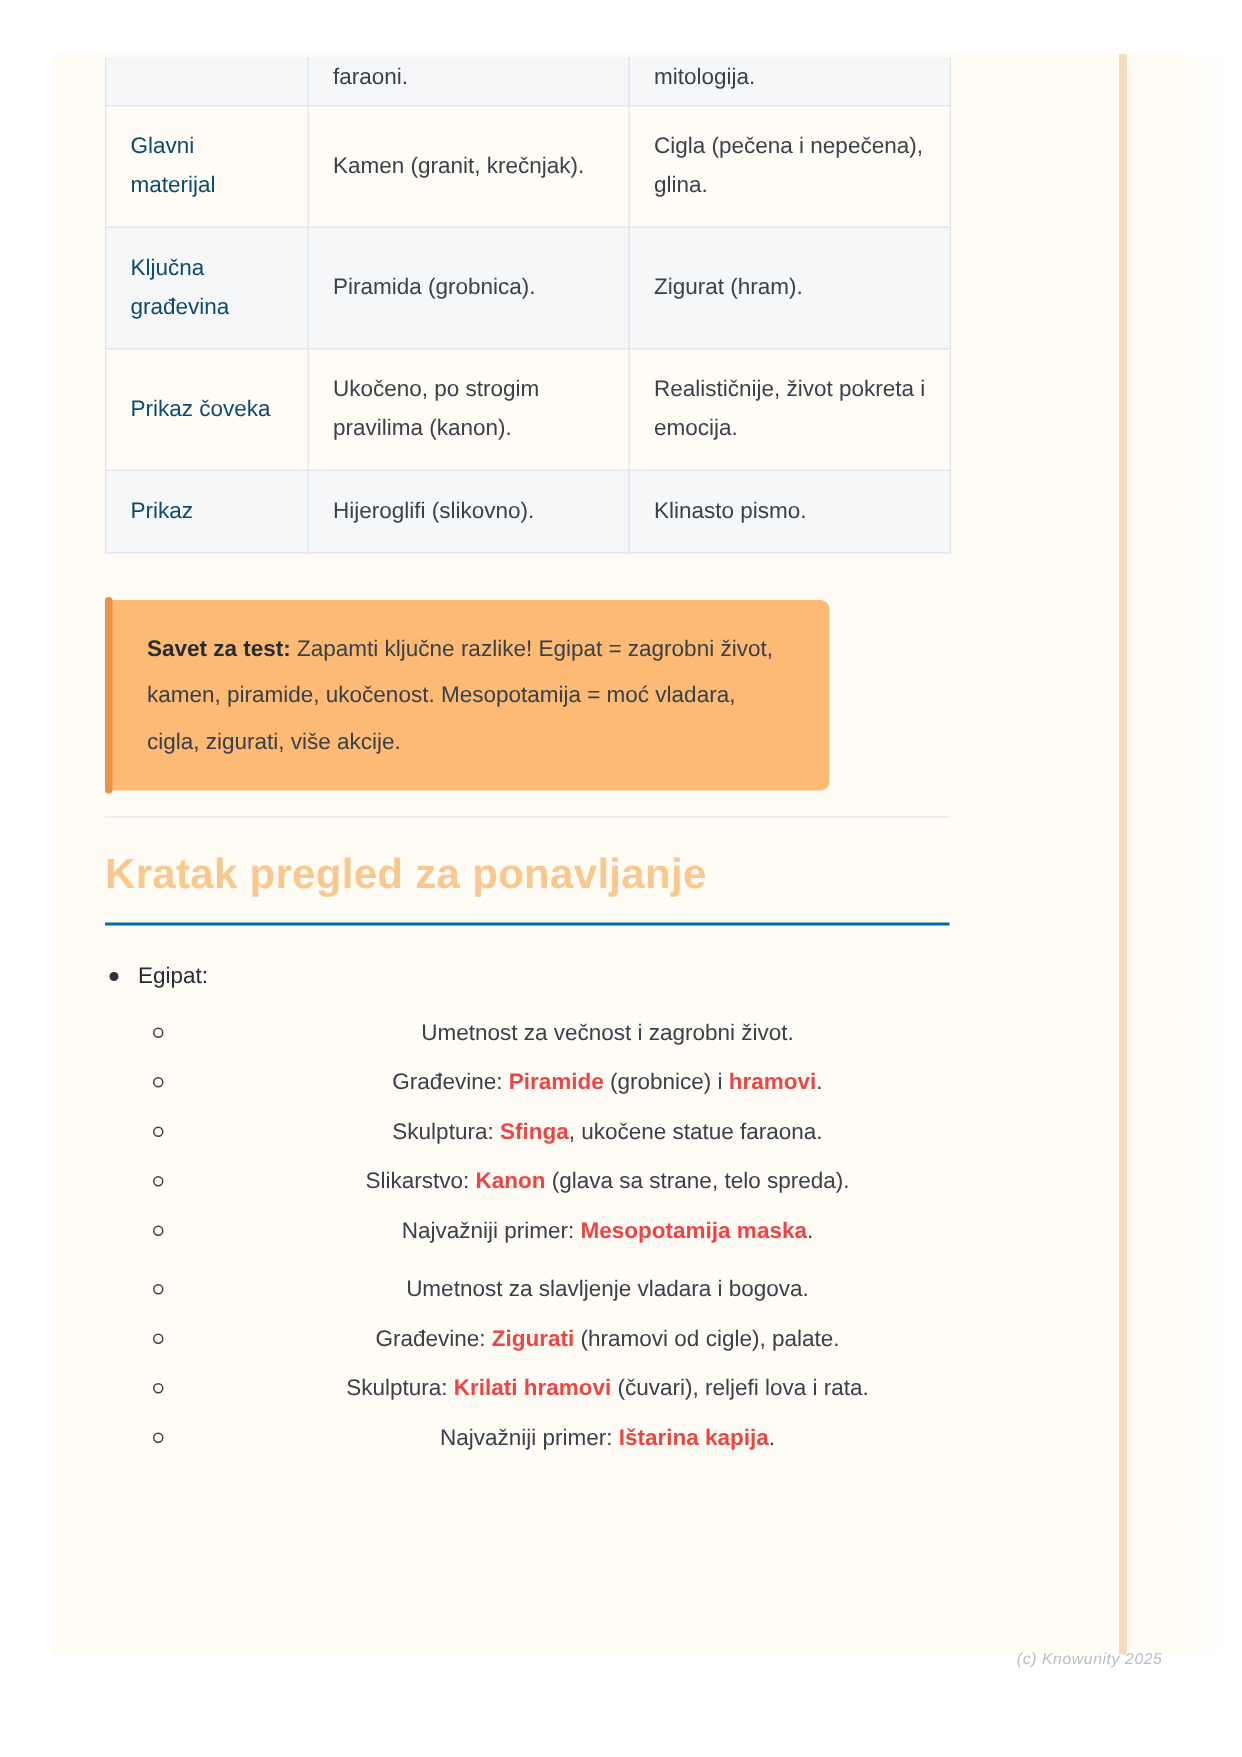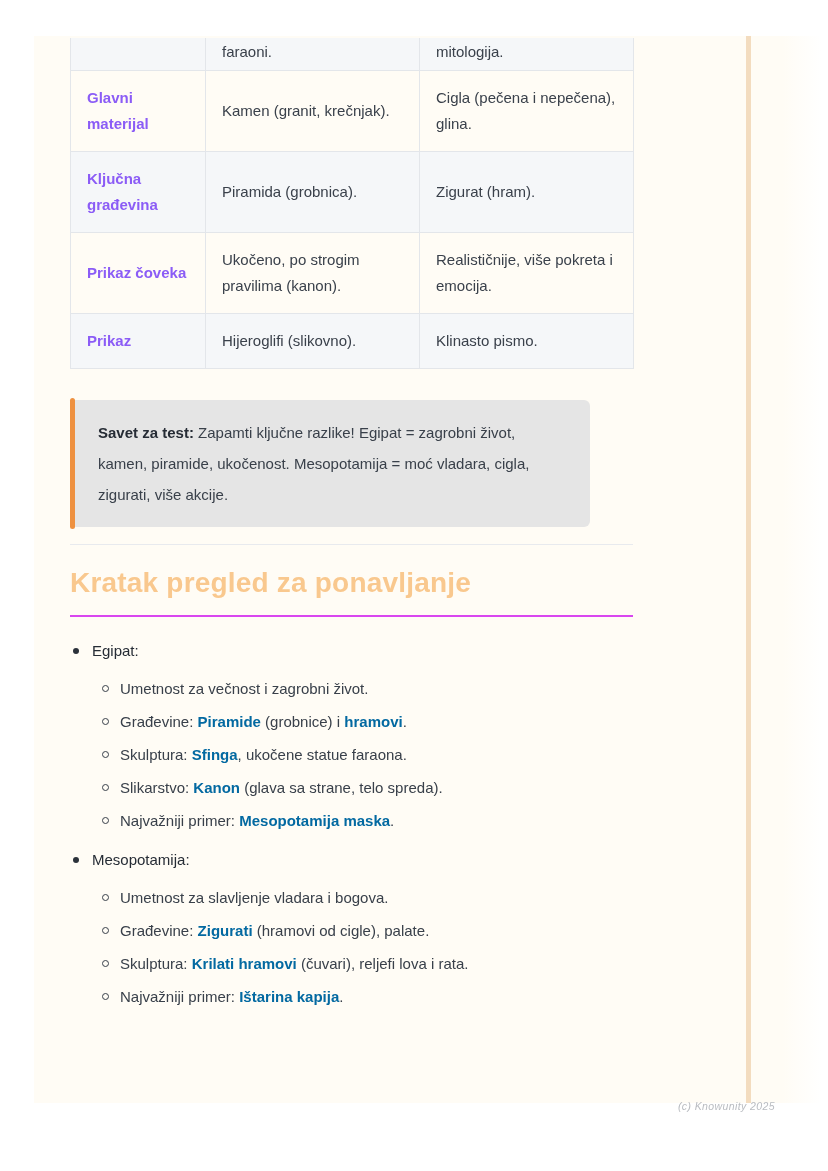--- a/index.html
+++ b/index.html
@@ -46,35 +46,35 @@
     padding-left: 41px;
   }
   table.cmp td {
     border: 1px solid #e3e6ea;
     padding: 14px 16px;
     line-height: 26px;
     vertical-align: middle;
     word-wrap: break-word;
   }
   table.cmp tr:nth-child(odd) td { background: #f5f7f9; }
-  table.cmp td.rowhead { font-weight: bold; color: #8b5cf6; }
+  table.cmp td.rowhead { font-weight: normal; color: #0c4a6e; }
   table.cmp tr.partial td {
     border-top: none;
     padding-top: 3px;
     padding-bottom: 8px;
     line-height: 21px;
   }
 
   
   .tip {
     position: absolute;
     left: 70px; top: 400px;
-    width: 520px;
+    width: 483px;
     box-sizing: border-box;
-    background: #e5e5e5;
+    background: #fdba74;
     border-radius: 6px;
     padding: 17px 26px 17px 28px;
     font-size: 15px;
     line-height: 31px;
     color: #39404a;
   }
   .tip-bar {
     position: absolute;
     left: 0; top: -2px; bottom: -2px;
     width: 5px;
@@ -93,21 +93,21 @@
   .section-title {
     position: absolute;
     left: 70px; top: 566px;
     width: 563px;
     margin: 0;
     font-size: 28px;
     font-weight: bold;
     color: #f9c88e;
     line-height: 34px;
     padding-bottom: 15px;
-    border-bottom: 2px solid #d946ef;
+    border-bottom: 2px solid #0369a1;
     letter-spacing: 0.2px;
   }
 
   
   .lists {
     position: absolute;
     left: 70px; top: 640px;
     width: 620px;
     font-size: 15px;
   }
@@ -119,38 +119,38 @@
     color: #262c35;
     line-height: 22px;
   }
   .dot {
     position: absolute;
     left: 3px; top: 8px;
     width: 6px; height: 6px;
     border-radius: 50%;
     background: #2b313a;
   }
-  .l2group { margin: 16px 0 18px 0; }
+  .l2group { margin: 16px 0 18px 0; text-align: center; }
   .l2 {
     position: relative;
     padding-left: 50px;
     margin-bottom: 12px;
     line-height: 21px;
     color: #39404a;
     font-weight: normal;
   }
   .ring {
     position: absolute;
     left: 32px; top: 7px;
     width: 5px; height: 5px;
     border: 1.5px solid #39404a;
     border-radius: 50%;
     background: transparent;
   }
-  .l2 b { color: #0369a1; }
+  .l2 b { color: #ef4444; }
 
   
   .footer {
     position: absolute;
     top: 1100px;
     right: 53px;
     font-size: 10.5px;
     letter-spacing: 0.4px;
     color: #b9bcc1;
     font-style: italic;
@@ -181,21 +181,21 @@
           <td>Cigla (pečena i nepečena), glina.</td>
         </tr>
         <tr>
           <td class="rowhead">Ključna građevina</td>
           <td>Piramida (grobnica).</td>
           <td>Zigurat (hram).</td>
         </tr>
         <tr>
           <td class="rowhead">Prikaz čoveka</td>
           <td>Ukočeno, po strogim pravilima (kanon).</td>
-          <td>Realističnije, više pokreta i emocija.</td>
+          <td>Realističnije, život pokreta i emocija.</td>
         </tr>
         <tr>
           <td class="rowhead">Prikaz</td>
           <td>Hijeroglifi (slikovno).</td>
           <td>Klinasto pismo.</td>
         </tr>
       </tbody>
   </table>
 </div>
 
@@ -210,21 +210,20 @@
 
 <div class="lists">
     <div class="l1"><span class="dot"></span>Egipat:</div>
     <div class="l2group">
       <div class="l2"><span class="ring"></span>Umetnost za večnost i zagrobni život.</div>
       <div class="l2"><span class="ring"></span>Građevine: <b>Piramide</b> (grobnice) i <b>hramovi</b>.</div>
       <div class="l2"><span class="ring"></span>Skulptura: <b>Sfinga</b>, ukočene statue faraona.</div>
       <div class="l2"><span class="ring"></span>Slikarstvo: <b>Kanon</b> (glava sa strane, telo spreda).</div>
       <div class="l2"><span class="ring"></span>Najvažniji primer: <b>Mesopotamija maska</b>.</div>
     </div>
-    <div class="l1"><span class="dot"></span>Mesopotamija:</div>
     <div class="l2group">
       <div class="l2"><span class="ring"></span>Umetnost za slavljenje vladara i bogova.</div>
       <div class="l2"><span class="ring"></span>Građevine: <b>Zigurati</b> (hramovi od cigle), palate.</div>
       <div class="l2"><span class="ring"></span>Skulptura: <b>Krilati hramovi</b> (čuvari), reljefi lova i rata.</div>
       <div class="l2"><span class="ring"></span>Najvažniji primer: <b>Ištarina kapija</b>.</div>
     </div>
   </div>
 
 <div class="footer">(c) Knowunity 2025</div>
 

